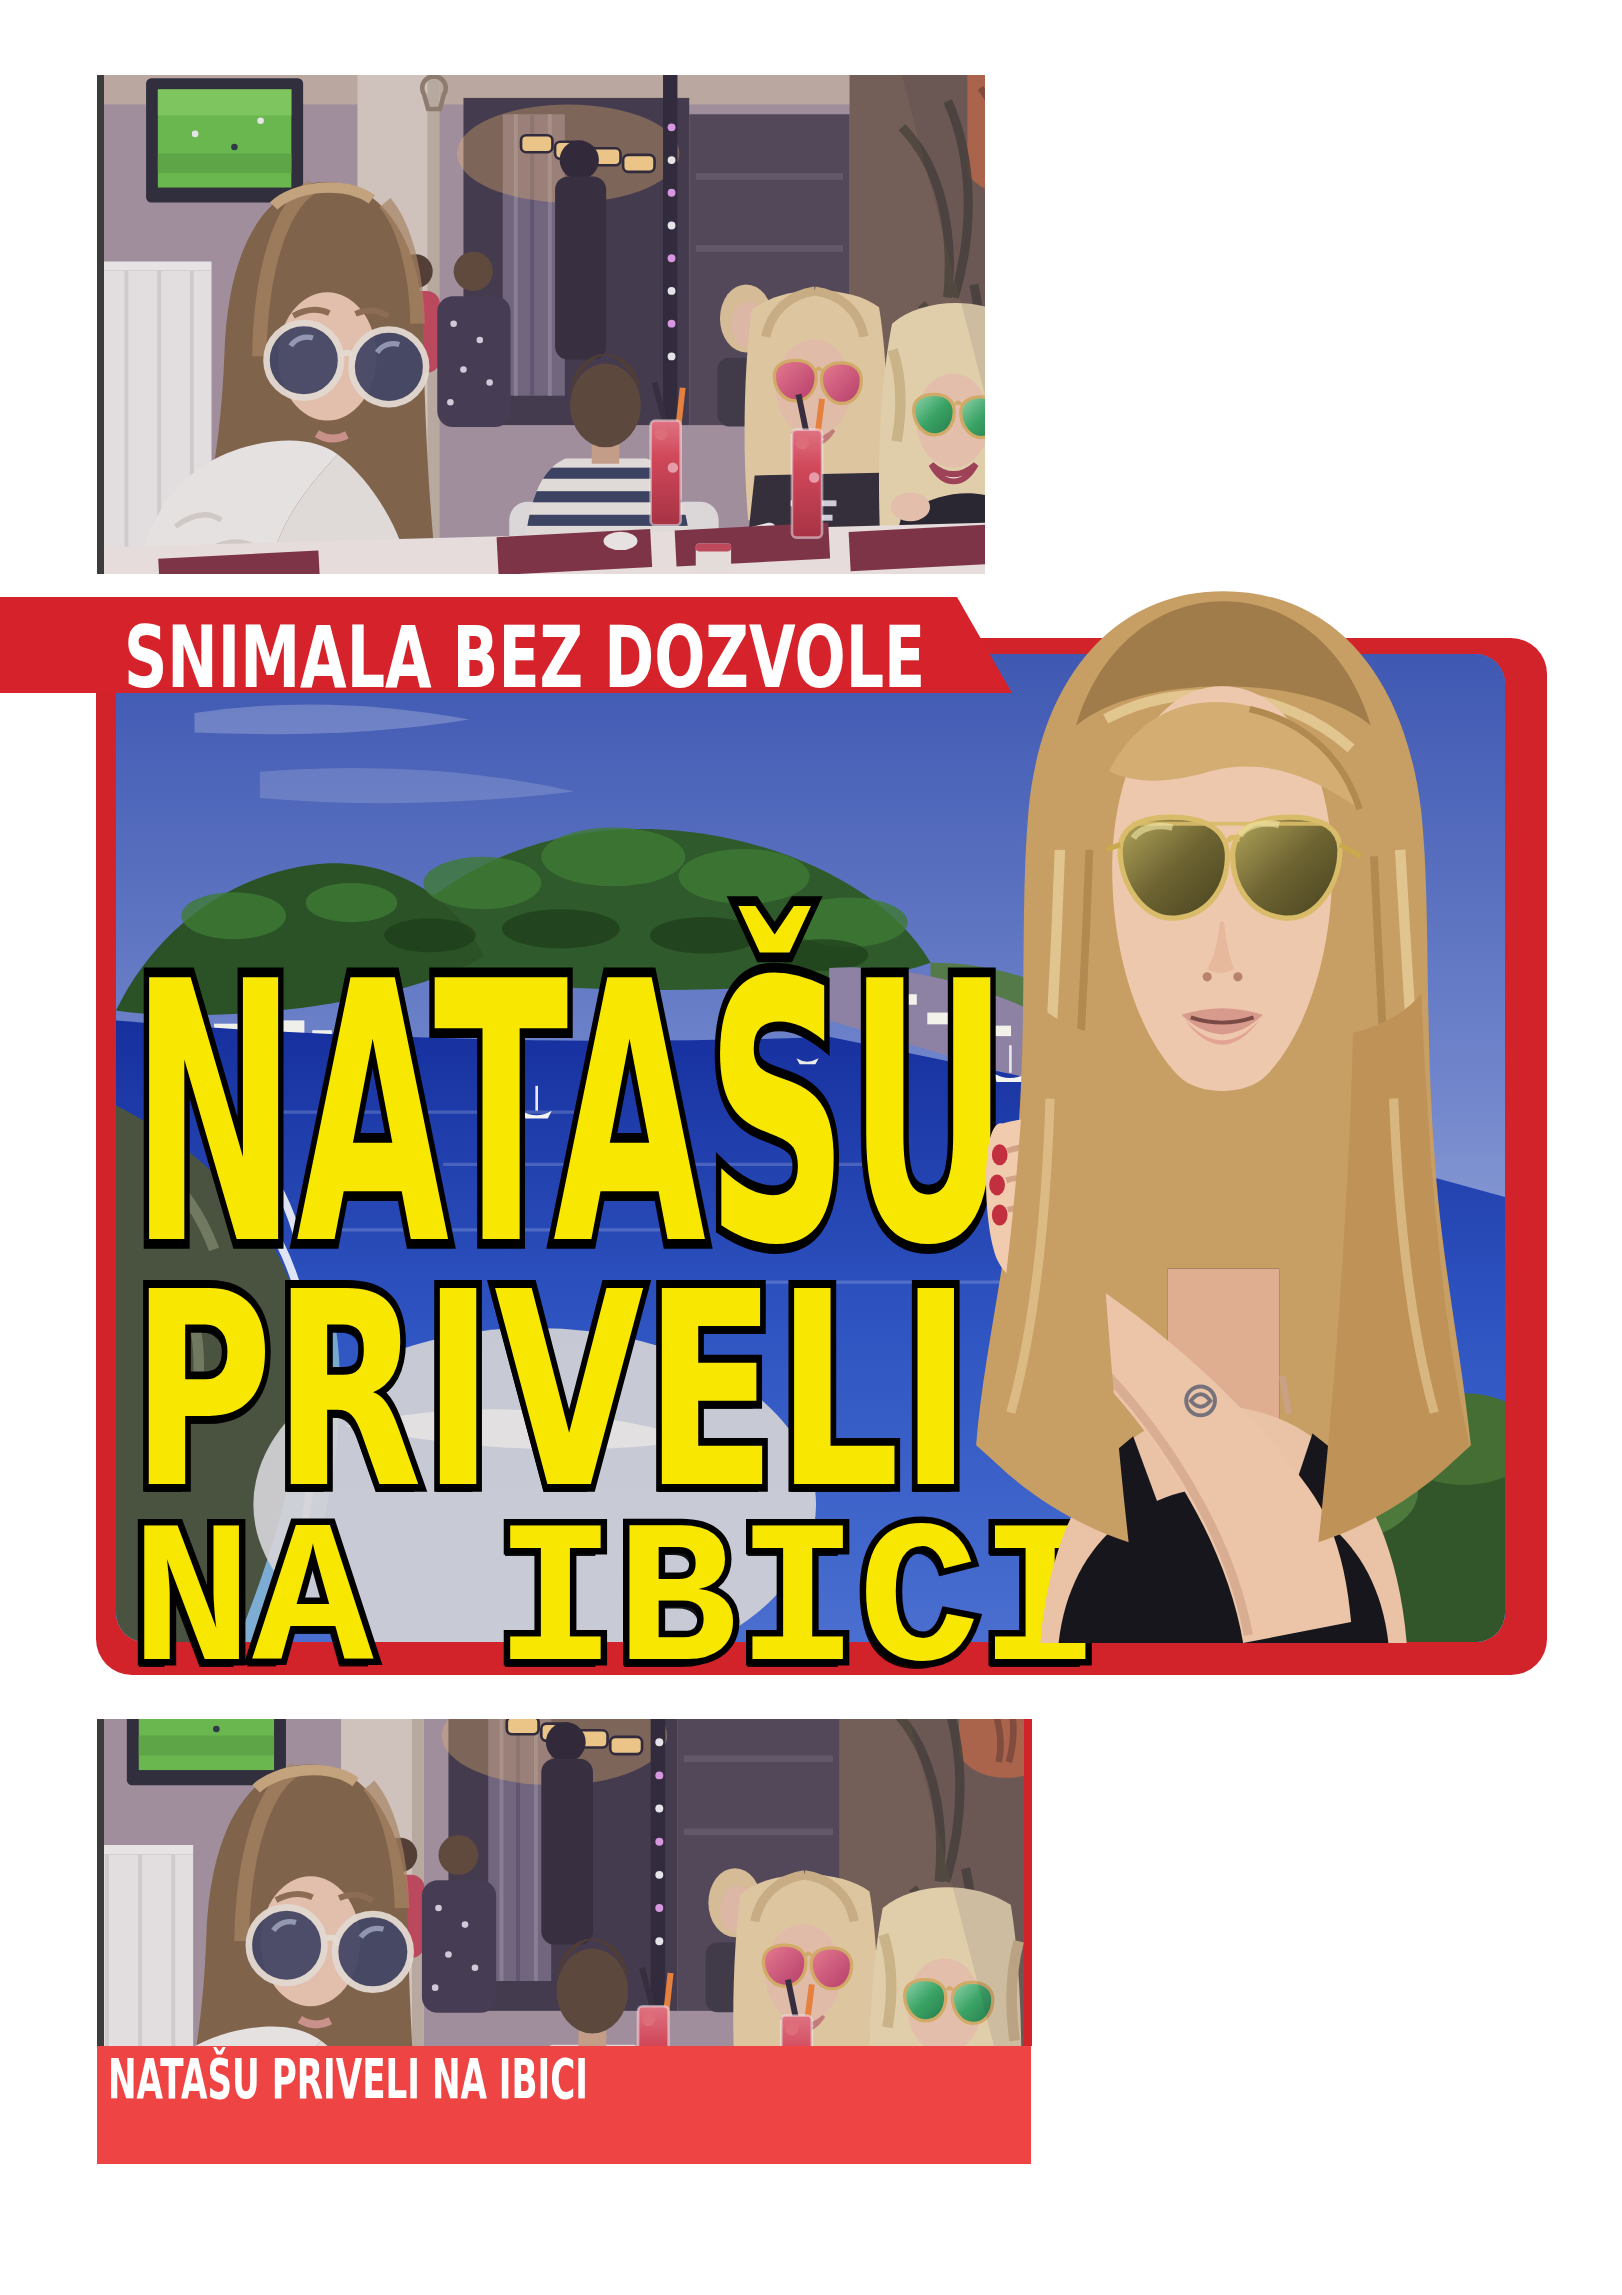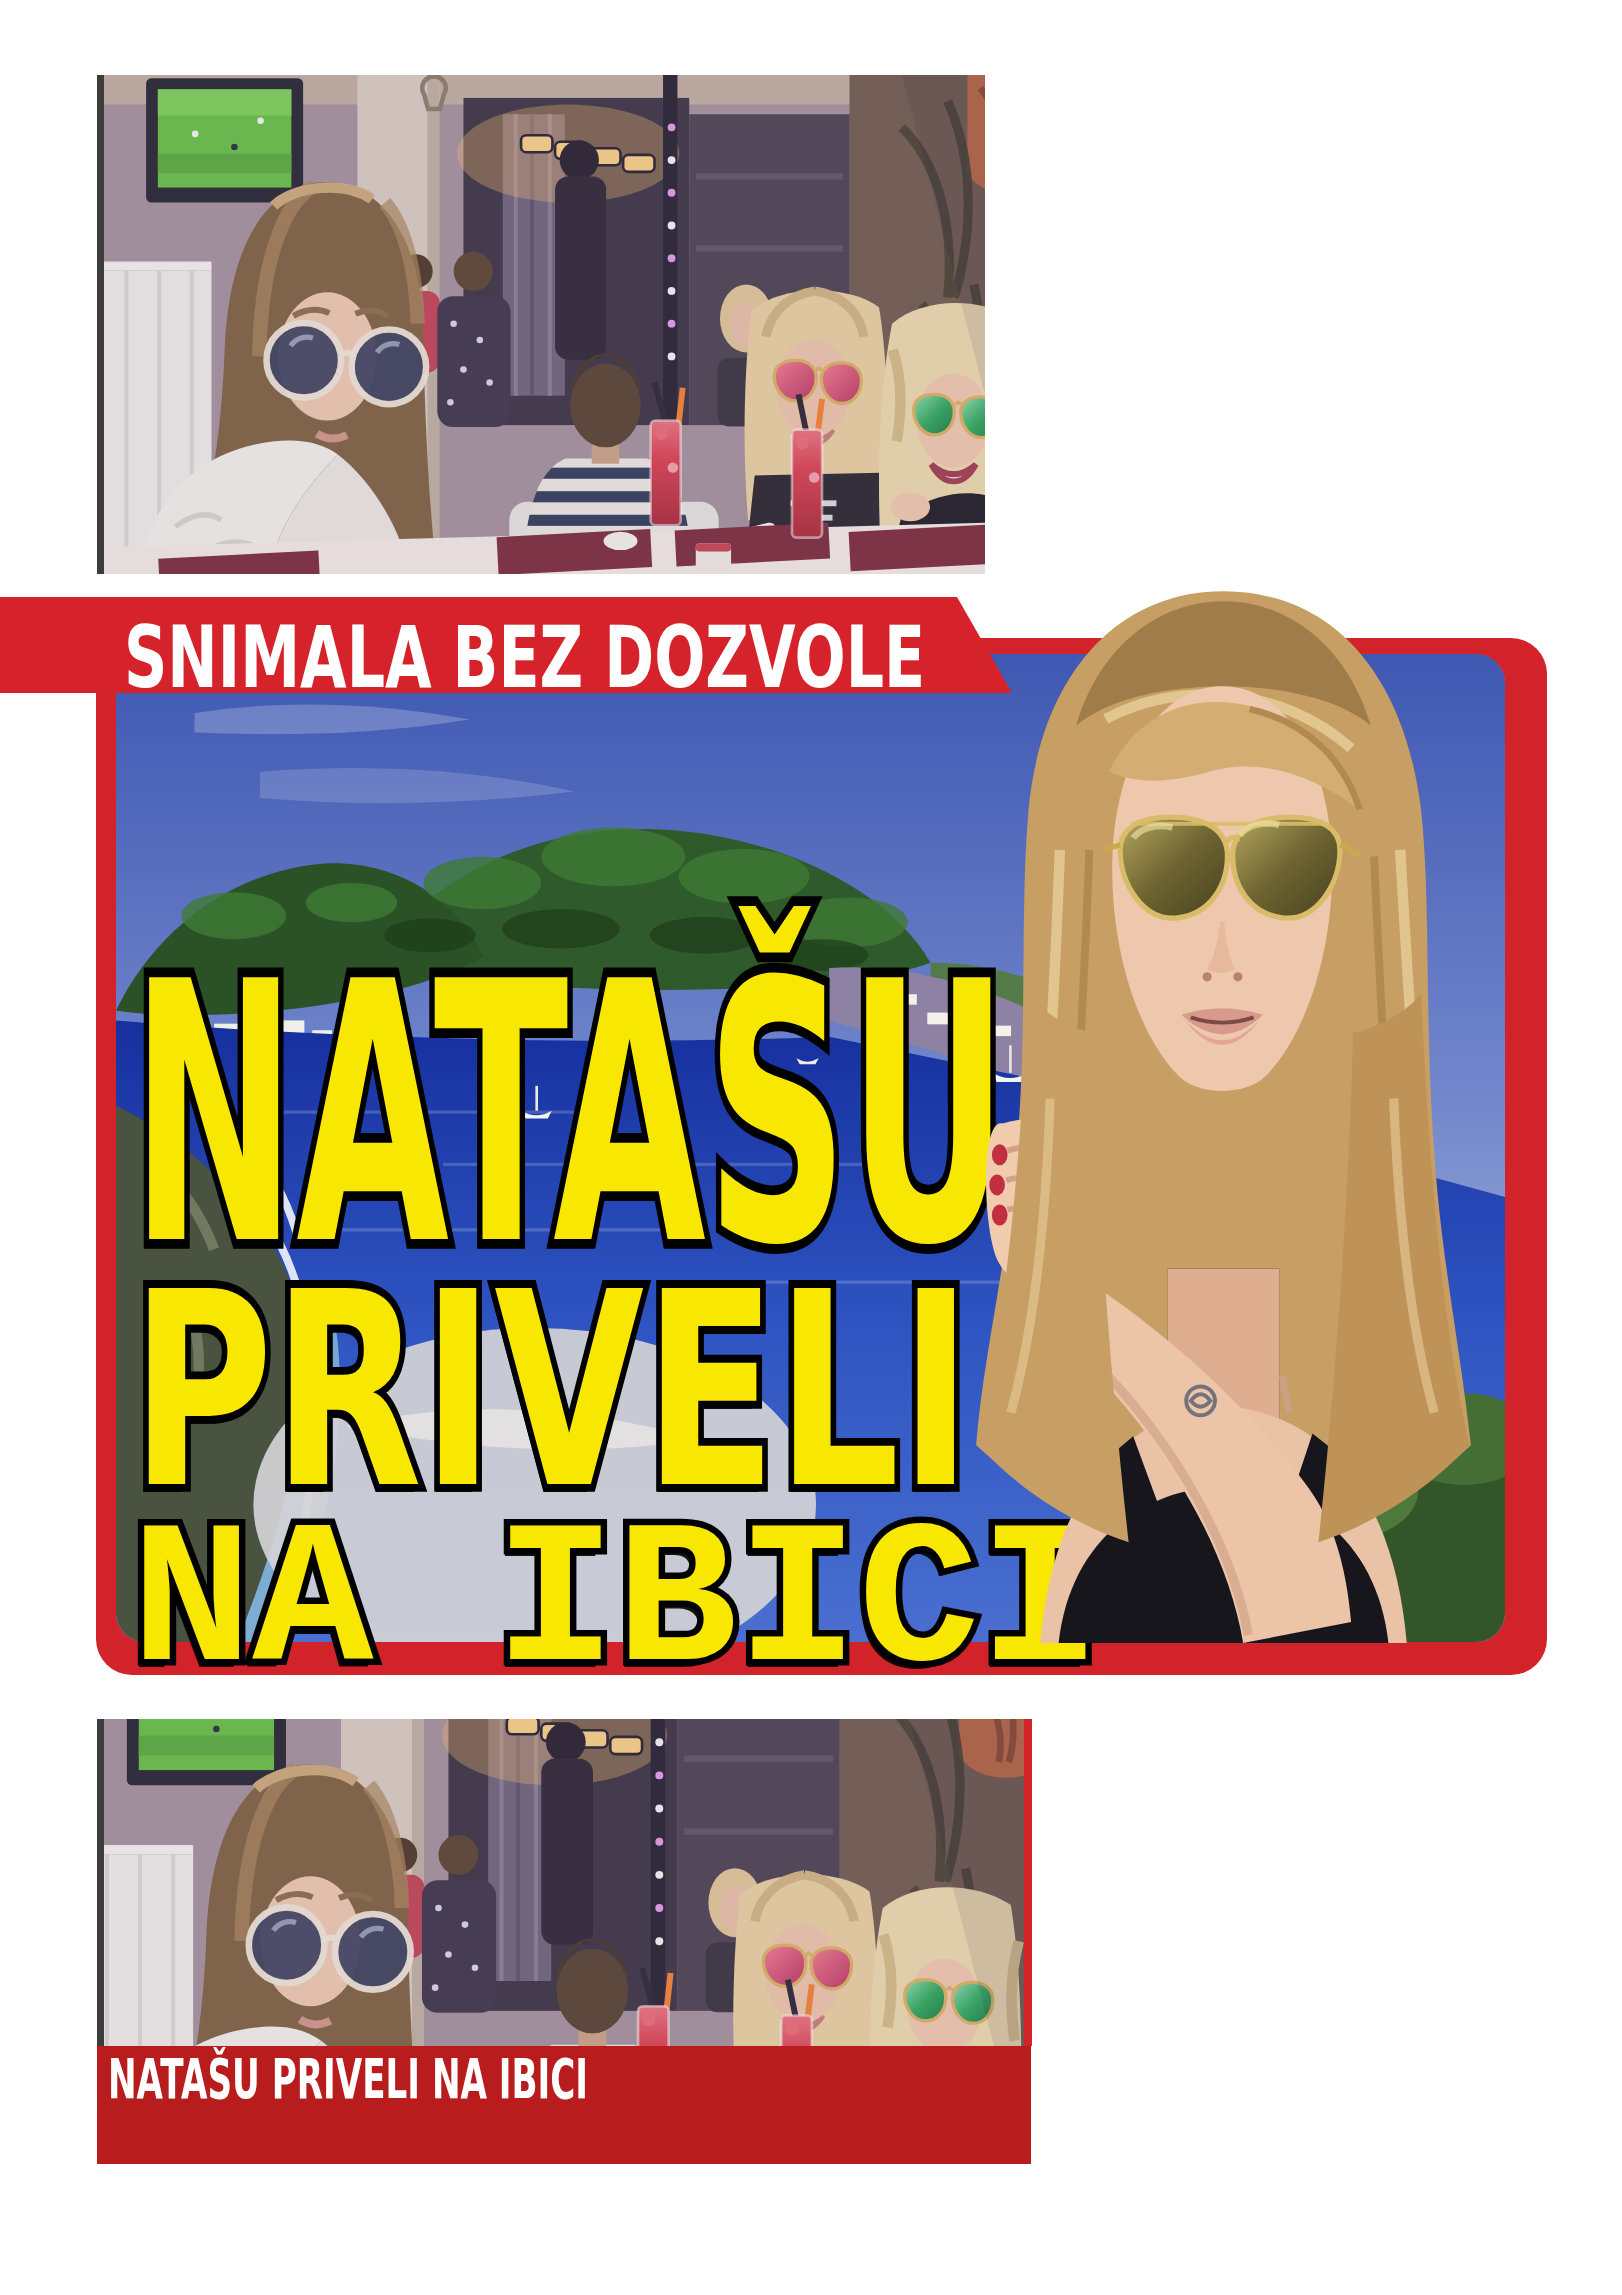--- a/index.html
+++ b/index.html
@@ -37,21 +37,21 @@
   .hl2{top:1256px;font-size:269px;}
   .hl2 .wrap{transform:scaleX(0.72);}
   .hl2 .stroke{-webkit-text-stroke:15.7px #000;}
   .hl3{top:1505px;font-size:202px;font-family:Liberation Mono, monospace;}
   .hl3 .wrap{transform:scaleX(1.0);}
   .hl3 .stroke{-webkit-text-stroke:13px #000;}
   
   .woman{left:942px;top:575px;width:563px;height:1068px;z-index:6;}
   .woman svg{display:block;width:100%;height:100%;}
   
-  .caption-bar{left:97px;top:2046px;width:934px;height:118px;background:#b91c1c;z-index:1;}
+  .caption-bar{left:97px;top:2046px;width:934px;height:118px;background:#ef4444;z-index:1;}
   .caption-text{position:absolute;left:10.5px;top:5.2px;font-size:56px;font-weight:bold;
                 color:#ffffff;white-space:nowrap;line-height:1;}
   .caption-text .cond{transform:scaleX(0.61);}
 </style>
 </head>
 <body>
 
 <svg width="0" height="0" style="position:absolute" aria-hidden="true">
   <defs>
     <linearGradient id="g-drink" x1="0" y1="0" x2="0" y2="1">

